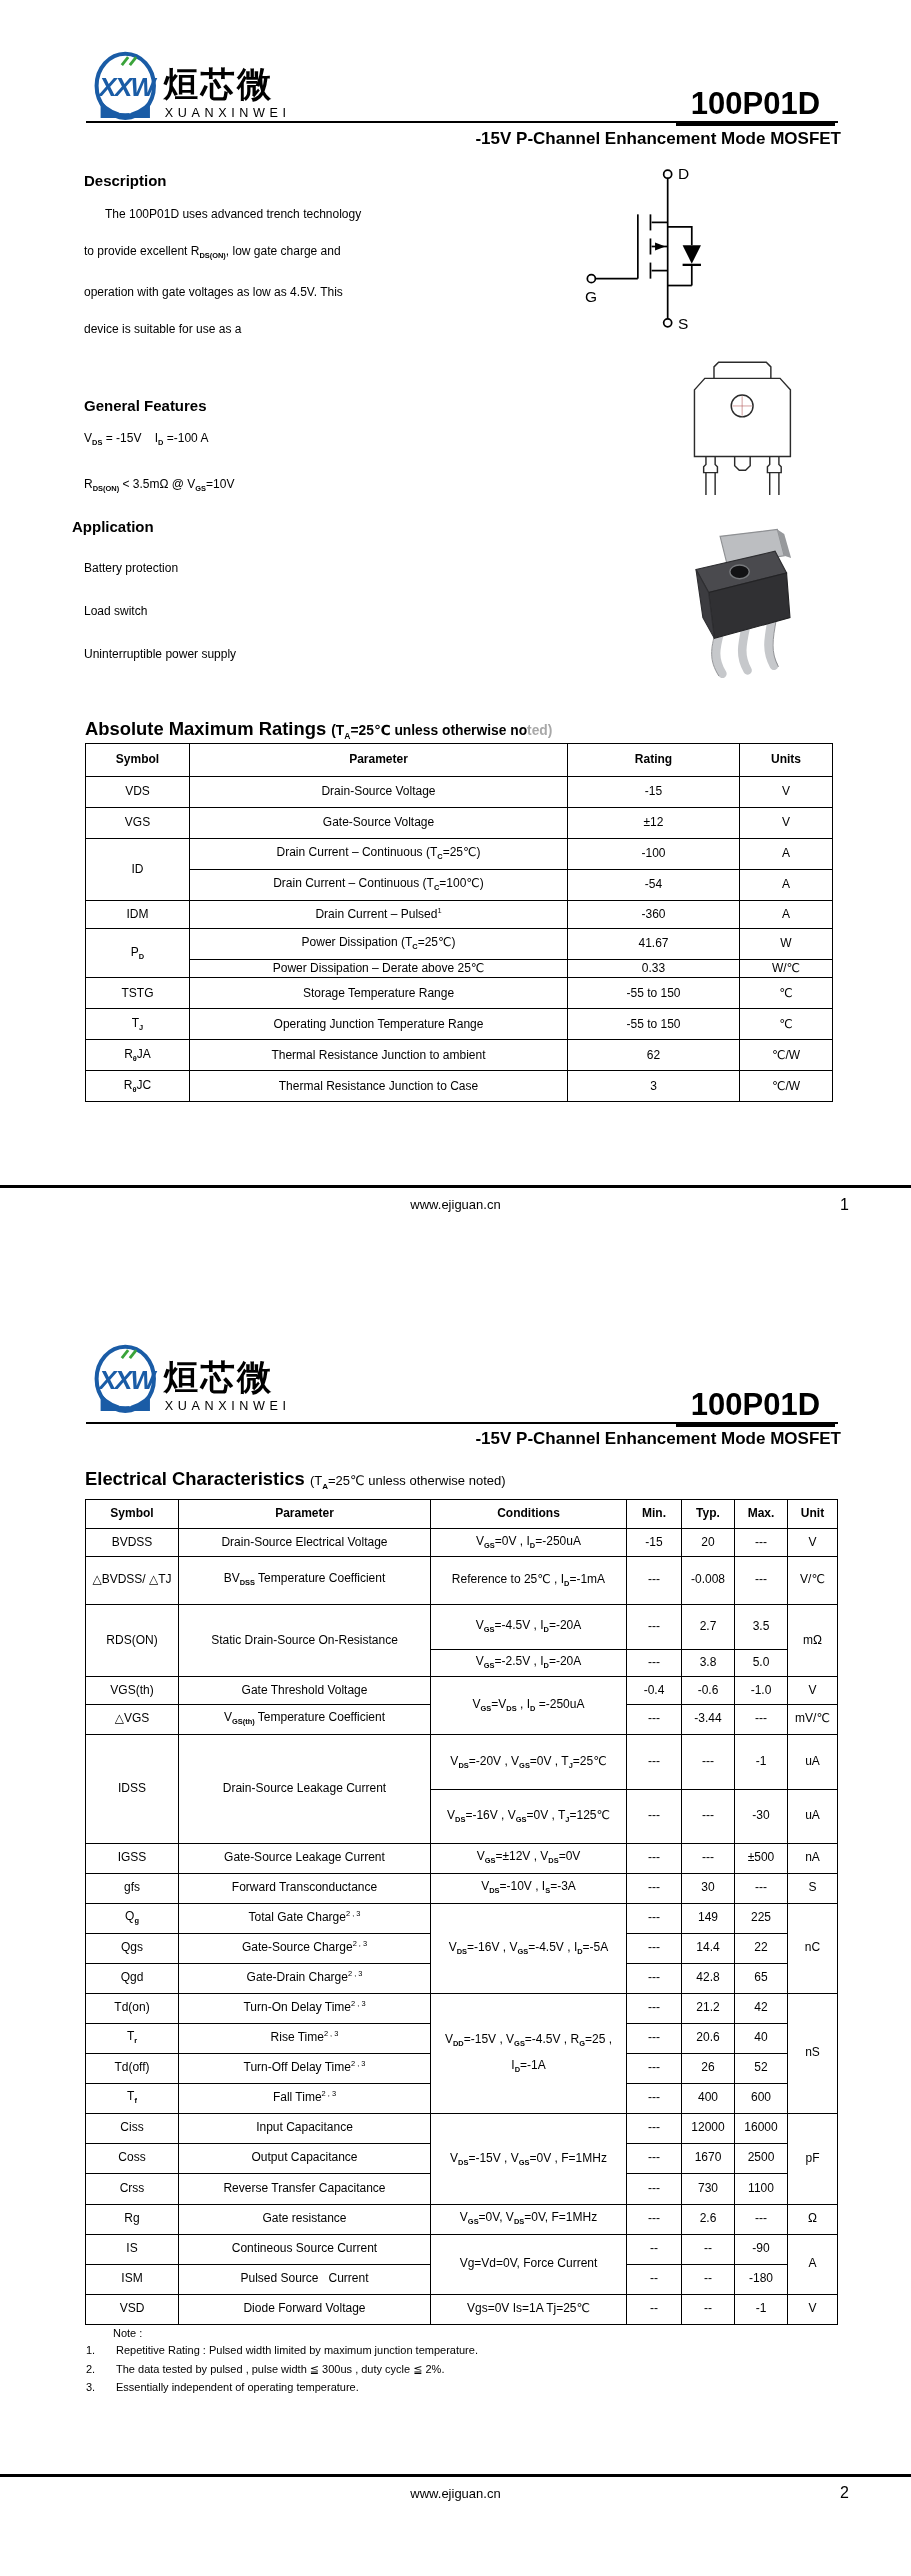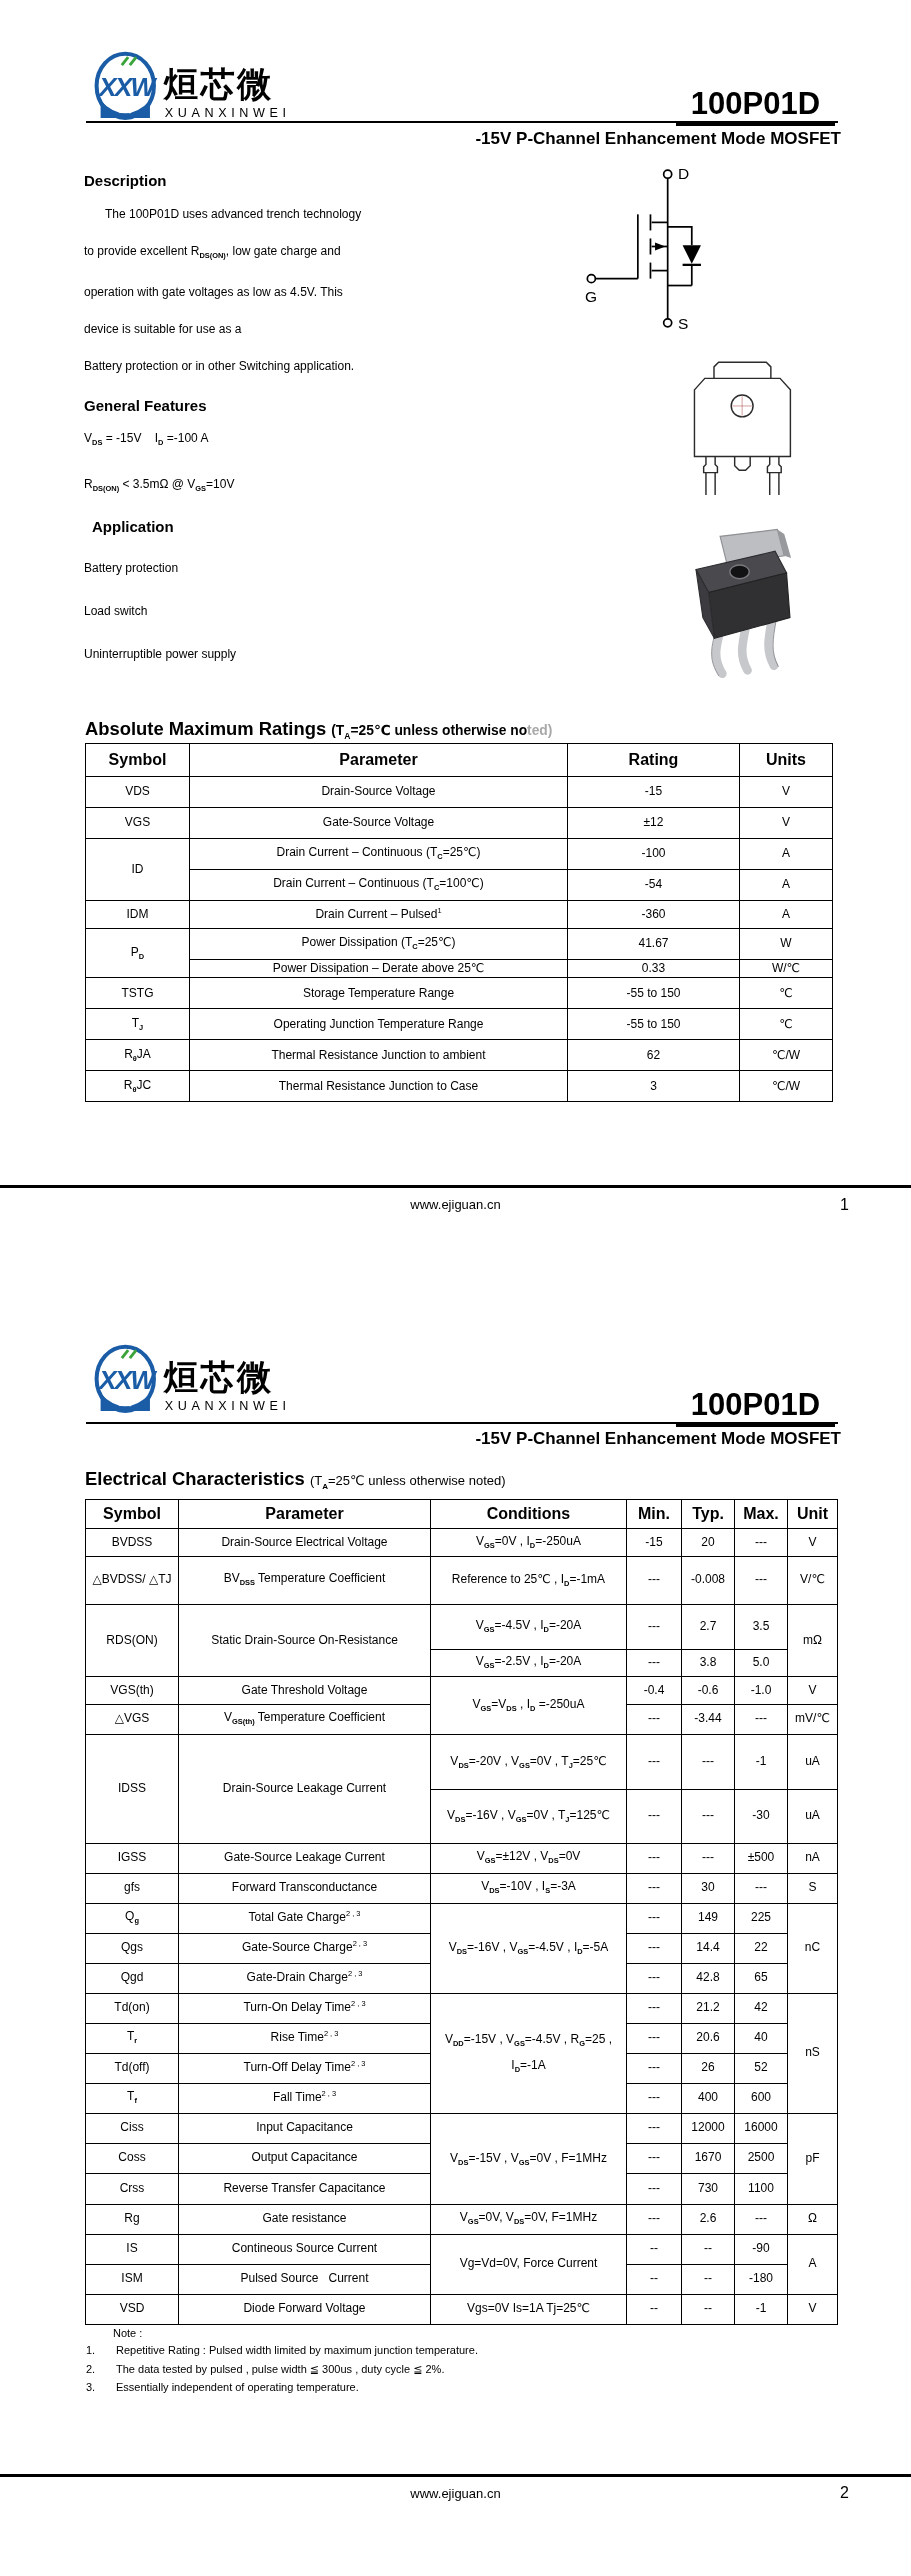--- a/index.html
+++ b/index.html
@@ -13,21 +13,21 @@
   .body-t{font-size:12px;}
   .main-h{font-size:18.4px;font-weight:bold;white-space:nowrap;}
   .main-h .note-b{font-size:13.8px;font-weight:bold;}
   .main-h .note-r{font-size:13px;font-weight:normal;}
   .faded{color:#a8a8a8;}
   .desc-lines div{line-height:37px;}
   .desc-lines div:first-child{text-indent:21px;}
   table.ds{border-collapse:collapse;table-layout:fixed;position:absolute;border:1.7px solid #000;}
   table.ds td,table.ds th{border:1.1px solid #000;text-align:center;vertical-align:middle;
       font-size:12px;padding:0 2.9px;overflow:hidden;line-height:1.45;}
-  table.ds th{font-size:16px;font-weight:bold;}
+  table.ds th{font-size:12px;font-weight:bold;}
   .lh2{line-height:2.15 !important;}
   sub{font-size:62%;font-weight:bold;}
   sup{font-size:62%;}
   .cn{font-size:60px;font-weight:bold;letter-spacing:4px;}
   .en{font-size:22px;letter-spacing:8px;color:#111;}
   .note-line{font-size:11px;}
   .note-num{display:inline-block;width:30px;}
   .footer-site{font-size:13px;text-align:center;width:911px;}
   .footer-page{font-size:16px;}
 </style>
@@ -60,28 +60,27 @@
   <div class="rule" style="left:86px;top:121px;width:752px;height:2.3px;"></div>
   <div class="abs part-title" style="left:676px;top:86px;width:159px;">100P01D</div>
   <div class="abs subtitle" style="left:402px;top:129px;width:439px;">-15V P-Channel Enhancement Mode MOSFET</div>
 
   <div class="abs sec-h" style="left:84px;top:172px;">Description</div>
   <div class="abs body-t desc-lines" style="left:84px;top:196px;width:356px;">
     <div>The 100P01D uses advanced trench technology</div>
     <div>to provide excellent R<sub>DS(ON)</sub>, low gate charge and</div>
     <div>operation with gate voltages as low as 4.5V. This</div>
     <div>device is suitable for use as a</div>
-    <div>Battery protection or in other Switching application.</div>
   </div>
 
   <div class="abs sec-h" style="left:84px;top:397px;">General Features</div>
   <div class="abs body-t" style="left:84px;top:431px;">V<sub>DS</sub> = -15V&nbsp;&nbsp;&nbsp;&nbsp;I<sub>D</sub> =-100 A</div>
   <div class="abs body-t" style="left:84px;top:477px;">R<sub>DS(ON)</sub> &lt; 3.5mΩ @ V<sub>GS</sub>=10V</div>
 
-  <div class="abs sec-h" style="left:92px;top:518px;">Application</div>
+  <div class="abs sec-h" style="left:72px;top:518px;">Application</div>
   <div class="abs body-t" style="left:84px;top:561px;">Battery protection</div>
   <div class="abs body-t" style="left:84px;top:604px;">Load switch</div>
   <div class="abs body-t" style="left:84px;top:647px;">Uninterruptible power supply</div>
 
   <svg class="abs" style="left:577px;top:165px;" width="132" height="198" viewBox="0 0 230 345">
     <g stroke="#000" stroke-width="3" fill="none">
       <circle cx="158" cy="16" r="7"></circle>
       <line x1="158" y1="23" x2="158" y2="268"></line>
       <circle cx="158" cy="275" r="7"></circle>
       <line x1="130" y1="100" x2="158" y2="100"></line>

